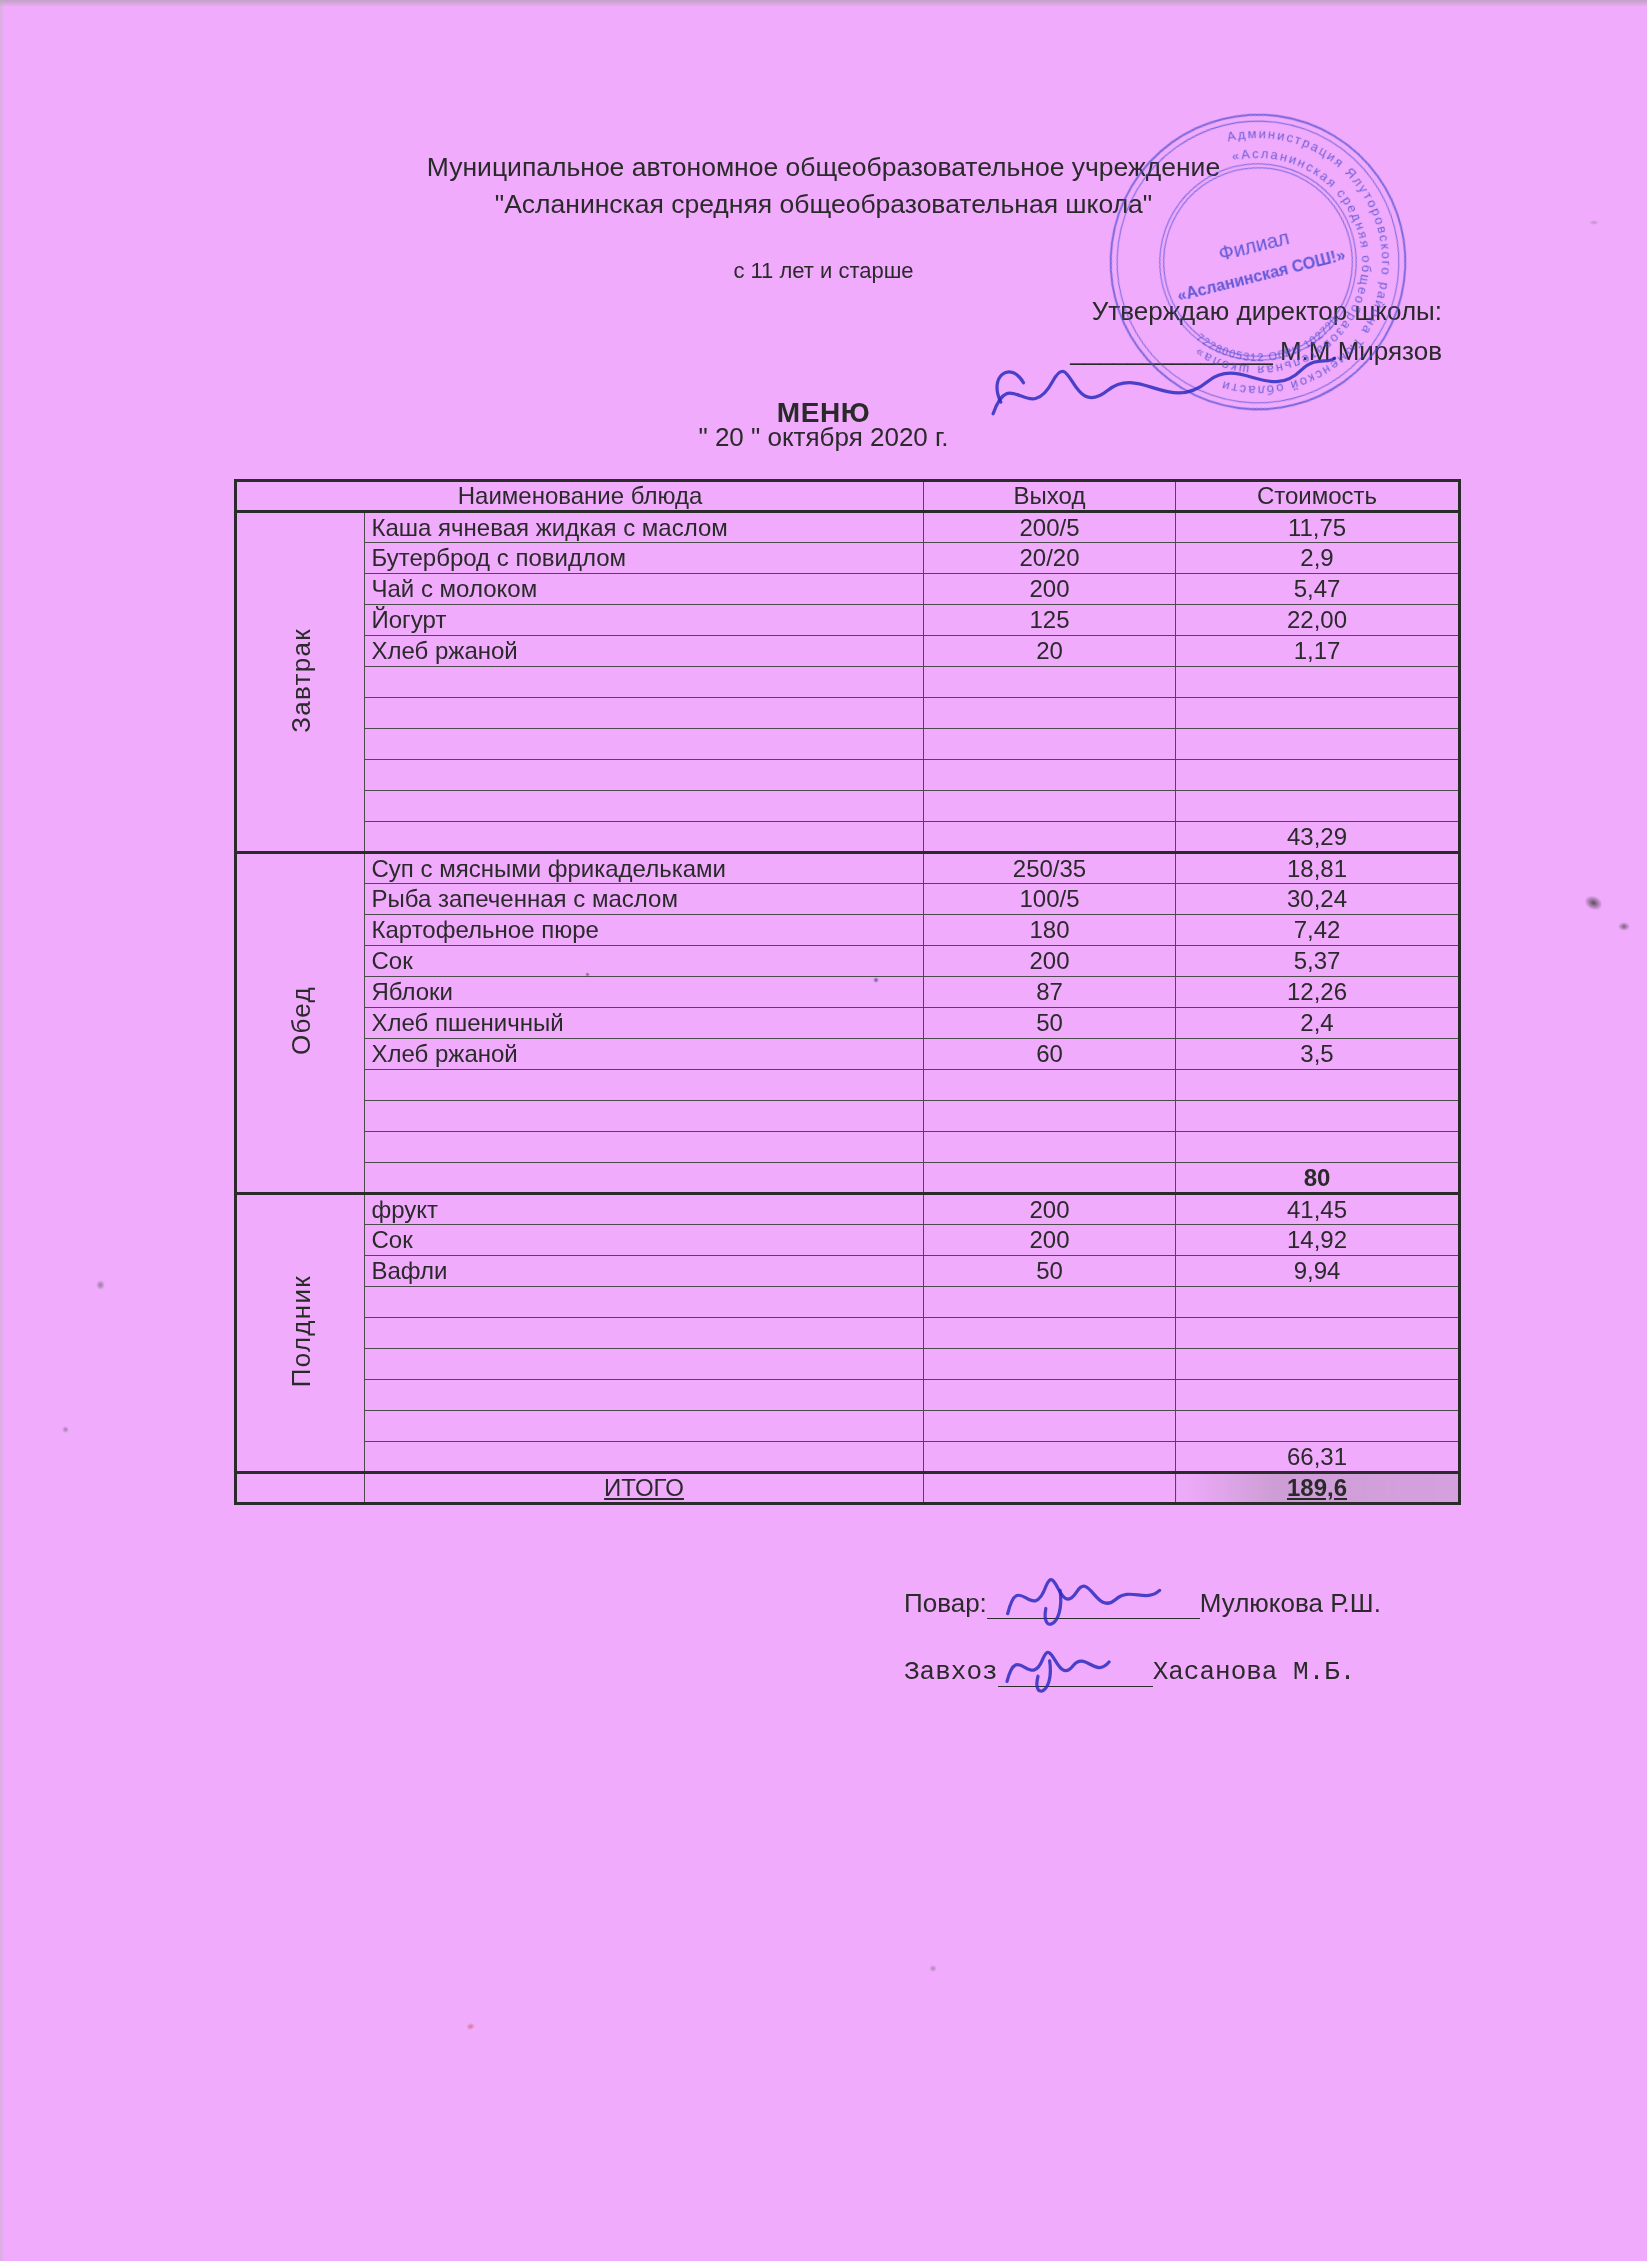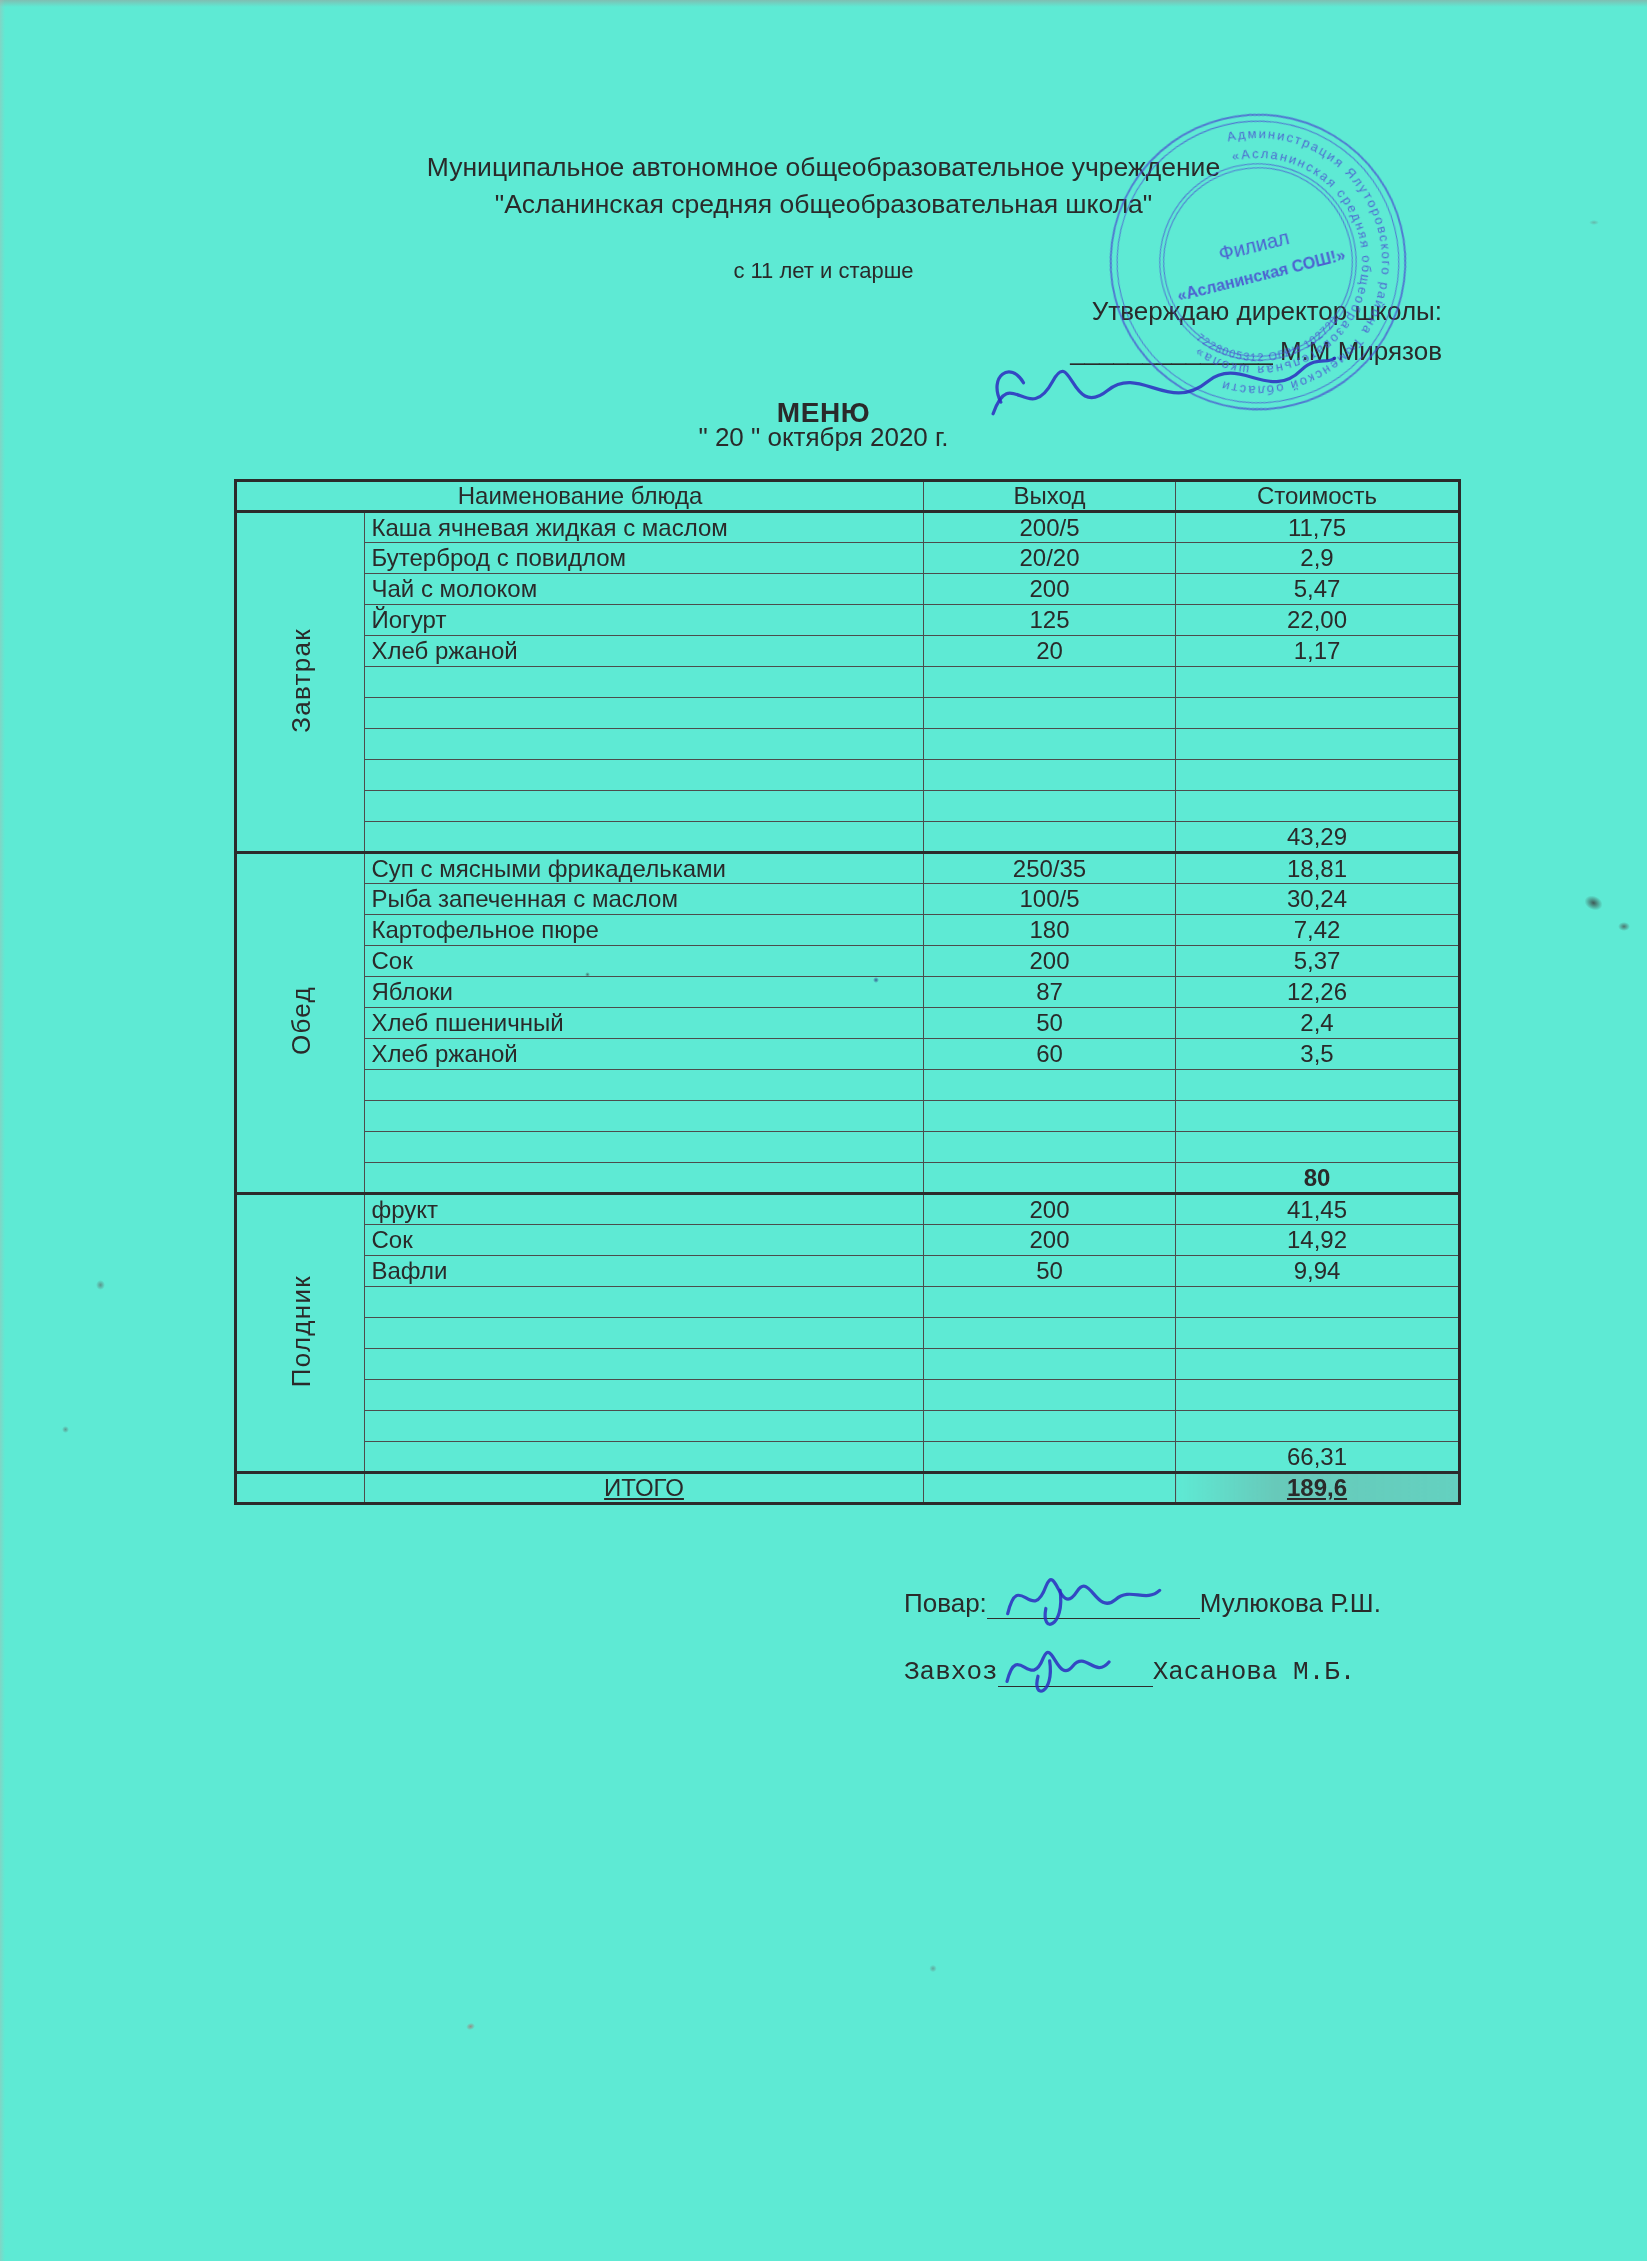--- a/index.html
+++ b/index.html
@@ -6,21 +6,21 @@
   html, body { width: 1647px; height: 2261px; }
   body {
     background: #f2f2ee;
     font-family: "Liberation Sans", sans-serif;
     color: #2a2a2a;
     position: relative;
     overflow: hidden;
   }
   .sheet {
     position: absolute; inset: 0;
-    background: #5eead4;
+    background: #f0abfc;
   }
   .edge-top {
     position: absolute; top: 0; left: 0; right: 0; height: 6.5px;
     background: linear-gradient(#9a9a96, rgba(160,160,156,0)); opacity: .55;
   }
   .edge-left {
     position: absolute; top: 0; left: 0; bottom: 0; width: 5.2px;
     background: linear-gradient(90deg, #b5b5b0, rgba(180,180,176,0)); opacity: .4;
   }
   .abs-center { position: absolute; width: 100%; text-align: center; }

